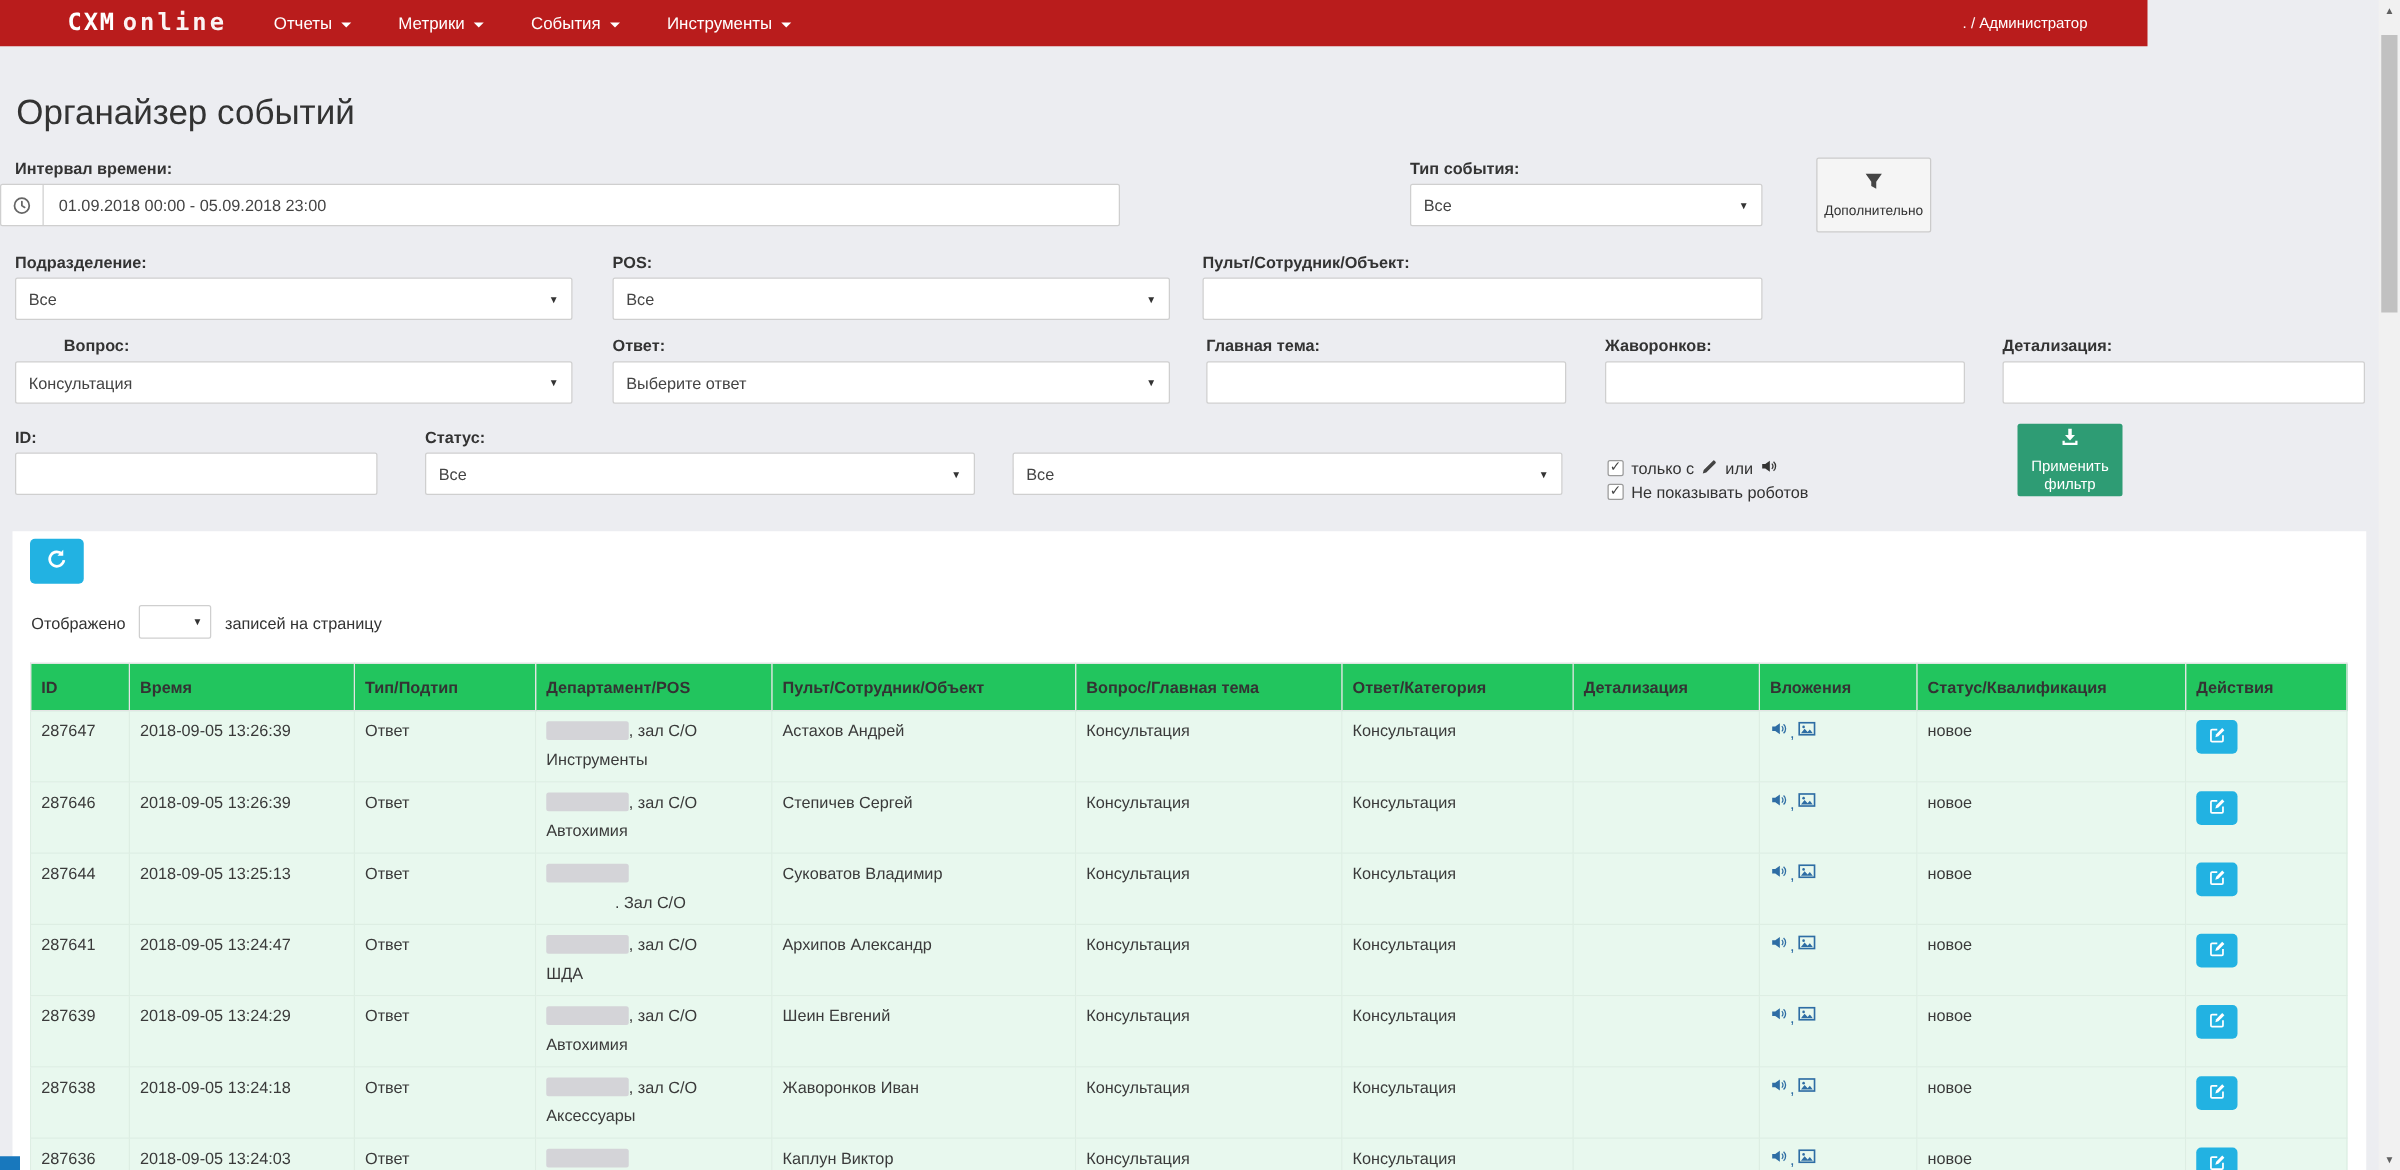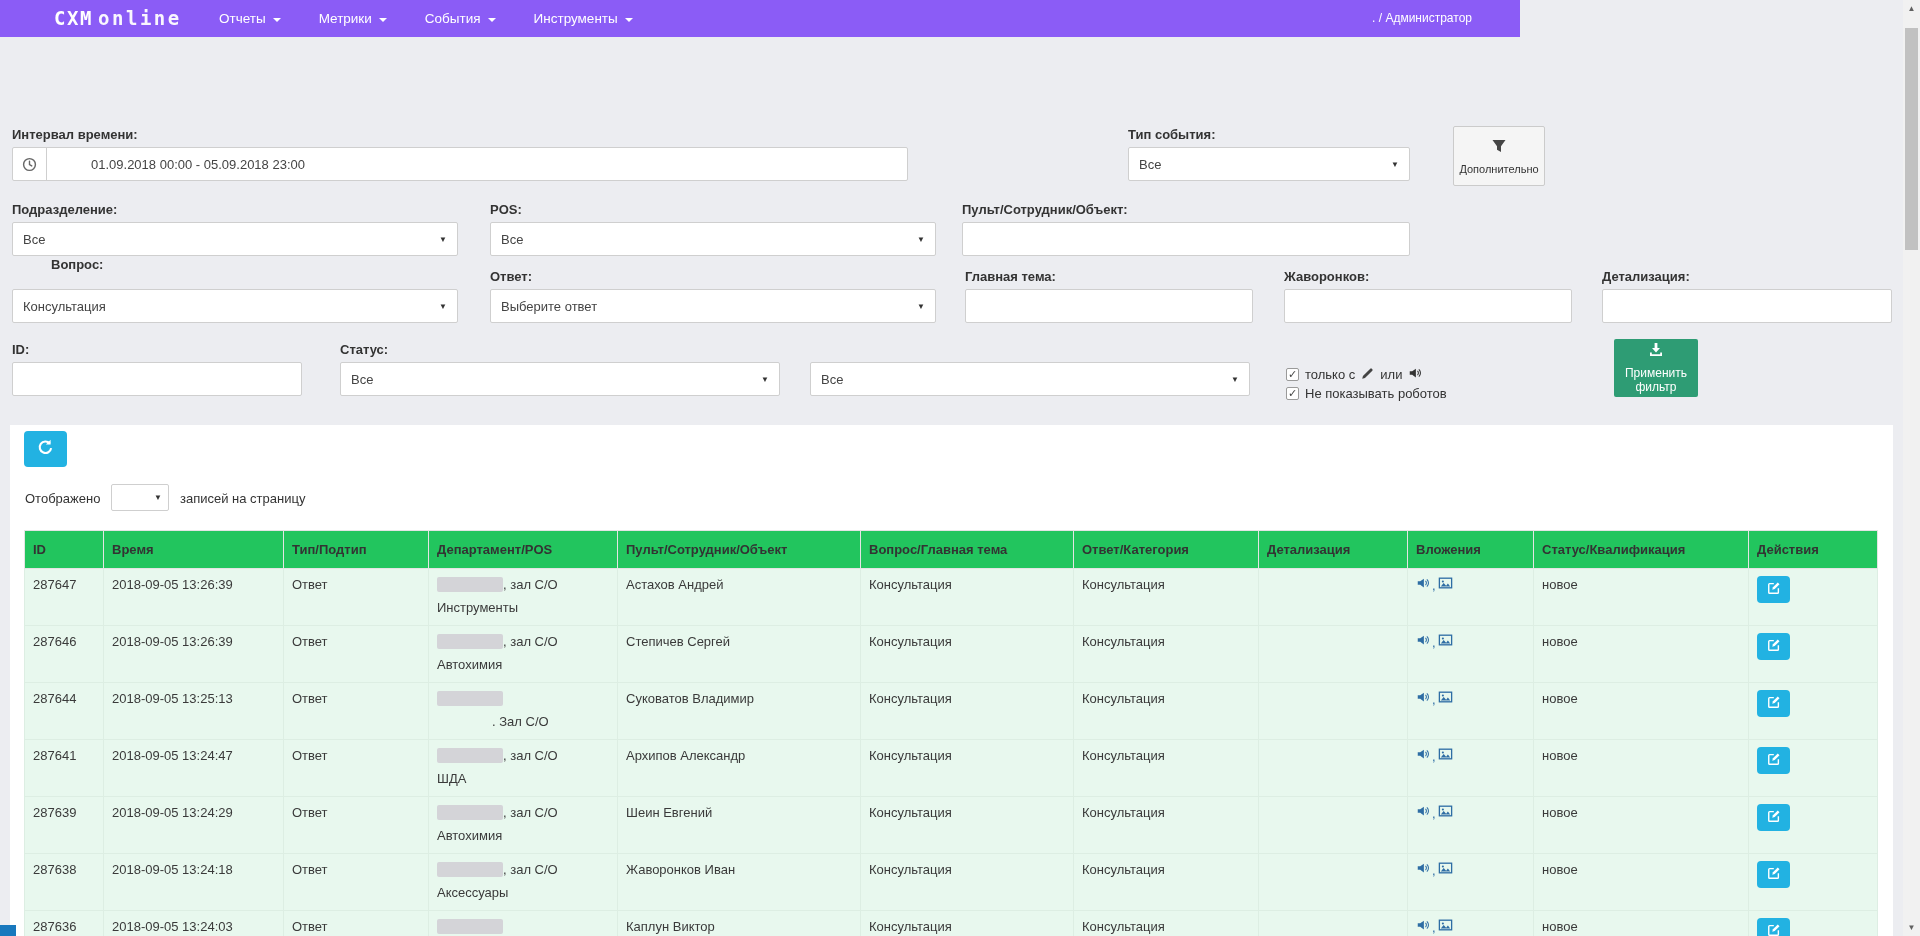--- a/index.html
+++ b/index.html
@@ -1,21 +1,21 @@
 <!DOCTYPE html>
 <html><head>
 <meta charset="utf-8">
 <style>
   * { margin:0; padding:0; box-sizing:border-box; }
   html,body { background:#ecedf1; }
   body { font-family:"Liberation Sans","DejaVu Sans",sans-serif; }
   .page { position:relative; width:1920px; height:936px; overflow:hidden; background:#ecedf1; }
 
   
-  .navbar { position:absolute; top:0; left:0; width:1520px; height:37px; background:#8b5cf6; }
+  .navbar { position:absolute; top:0; left:0; width:1718px; height:37px; background:#b91c1c; }
   .logo { position:absolute; left:54px; top:7px; color:#fff; font-size:19px; line-height:22px; cursor:pointer; }
   .logo .cxm { font-weight:bold; letter-spacing:1.5px; font-family:"DejaVu Sans Mono",monospace; }
   .logo .online { font-weight:bold; letter-spacing:2.5px; font-family:"DejaVu Sans Mono",monospace; opacity:.95; }
   .nav-menus { position:absolute; left:200px; top:0; height:37px; display:flex; }
   .nav-item { height:37px; display:flex; align-items:center; gap:7px; padding:0 19px; color:#fff; font-size:13.5px; cursor:pointer; }
   .caret { width:0; height:0; border-left:4px solid transparent; border-right:4px solid transparent; border-top:4px solid #fff; margin-top:2px; }
   .nav-user { position:absolute; right:48px; top:11px; color:#fff; font-size:12px; cursor:pointer; }
 
   
   .page-title { position:absolute; left:13px; top:74px; font-size:28px; font-weight:300; color:#333; }
@@ -97,23 +97,24 @@
         <span class="caret"></span>
       </div>
       <div class="nav-item">
         <span>Инструменты</span>
         <span class="caret"></span>
       </div>
     </div>
     <div class="nav-user">. / Администратор</div>
   </div>
 
+  <div class="page-title">Органайзер событий</div>
 
   <div class="flabel" style="left:12px;top:127px;">Интервал времени:</div>
-  <div class="igroup" style="left:12px;top:147px;width:896px;gap:32px;">
+  <div class="igroup" style="left:0;top:147px;width:896px;">
     <span class="addon">
       <svg width="15" height="15" viewBox="0 0 16 16">
           <circle cx="8" cy="8" r="6.3" fill="none" stroke="#666" stroke-width="1.5"></circle>
           <path d="M8 4.5V8l2.4 1.5" stroke="#666" stroke-width="1.5" fill="none" stroke-linecap="round"></path>
         </svg>
     </span>
     <input value="01.09.2018 00:00 - 05.09.2018 23:00" style="">
   </div>
 
   <div class="flabel" style="left:1128px;top:127px;">Тип события:</div>
@@ -139,21 +140,21 @@
 
   <div class="flabel" style="left:490px;top:202px;">POS:</div>
   <div class="field sel" style="left:490px;top:222px;width:446px;">
     <span>Все</span>
     <span class="arrow">▼</span>
   </div>
 
   <div class="flabel" style="left:962px;top:202px;">Пульт/Сотрудник/Объект:</div>
   <input class="field" style="left: 962px; top: 222px; width: 448px;" value="">
 
-  <div class="flabel" style="left:12px;top:257px;padding-left:39px;">Вопрос:</div>
+  <div class="flabel" style="left:12px;top:269px;padding-left:39px;">Вопрос:</div>
   <div class="field sel" style="left:12px;top:289px;width:446px;">
     <span>Консультация</span>
     <span class="arrow">▼</span>
   </div>
 
   <div class="flabel" style="left:490px;top:269px;">Ответ:</div>
   <div class="field sel" style="left:490px;top:289px;width:446px;">
     <span>Выберите ответ</span>
     <span class="arrow">▼</span>
   </div>

